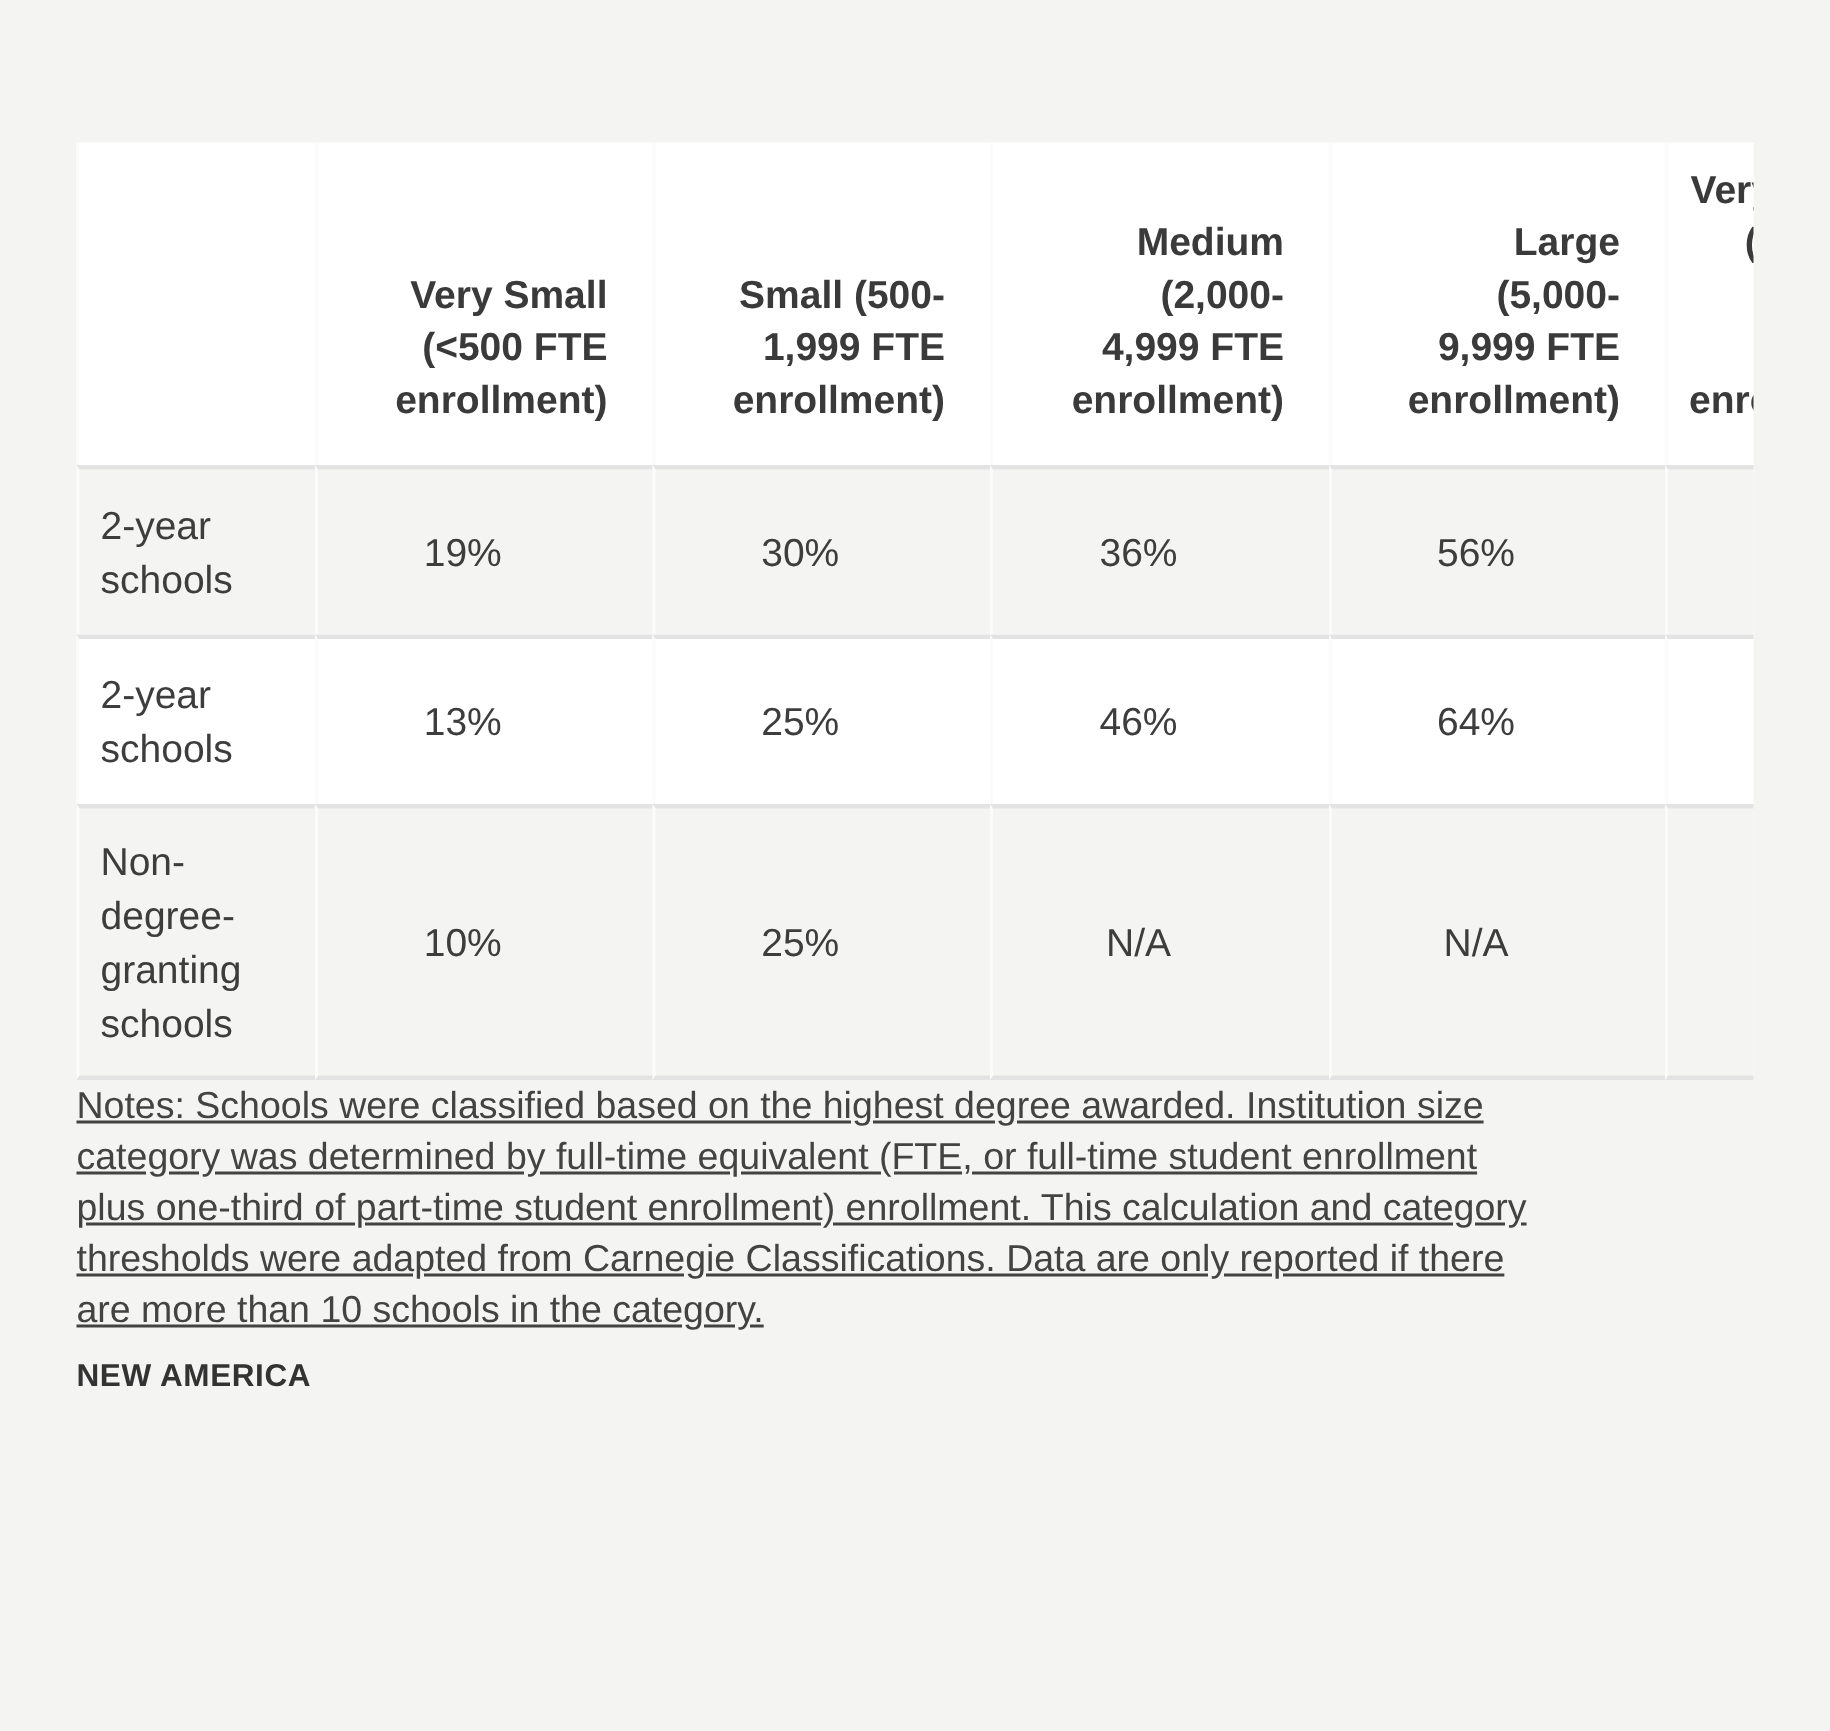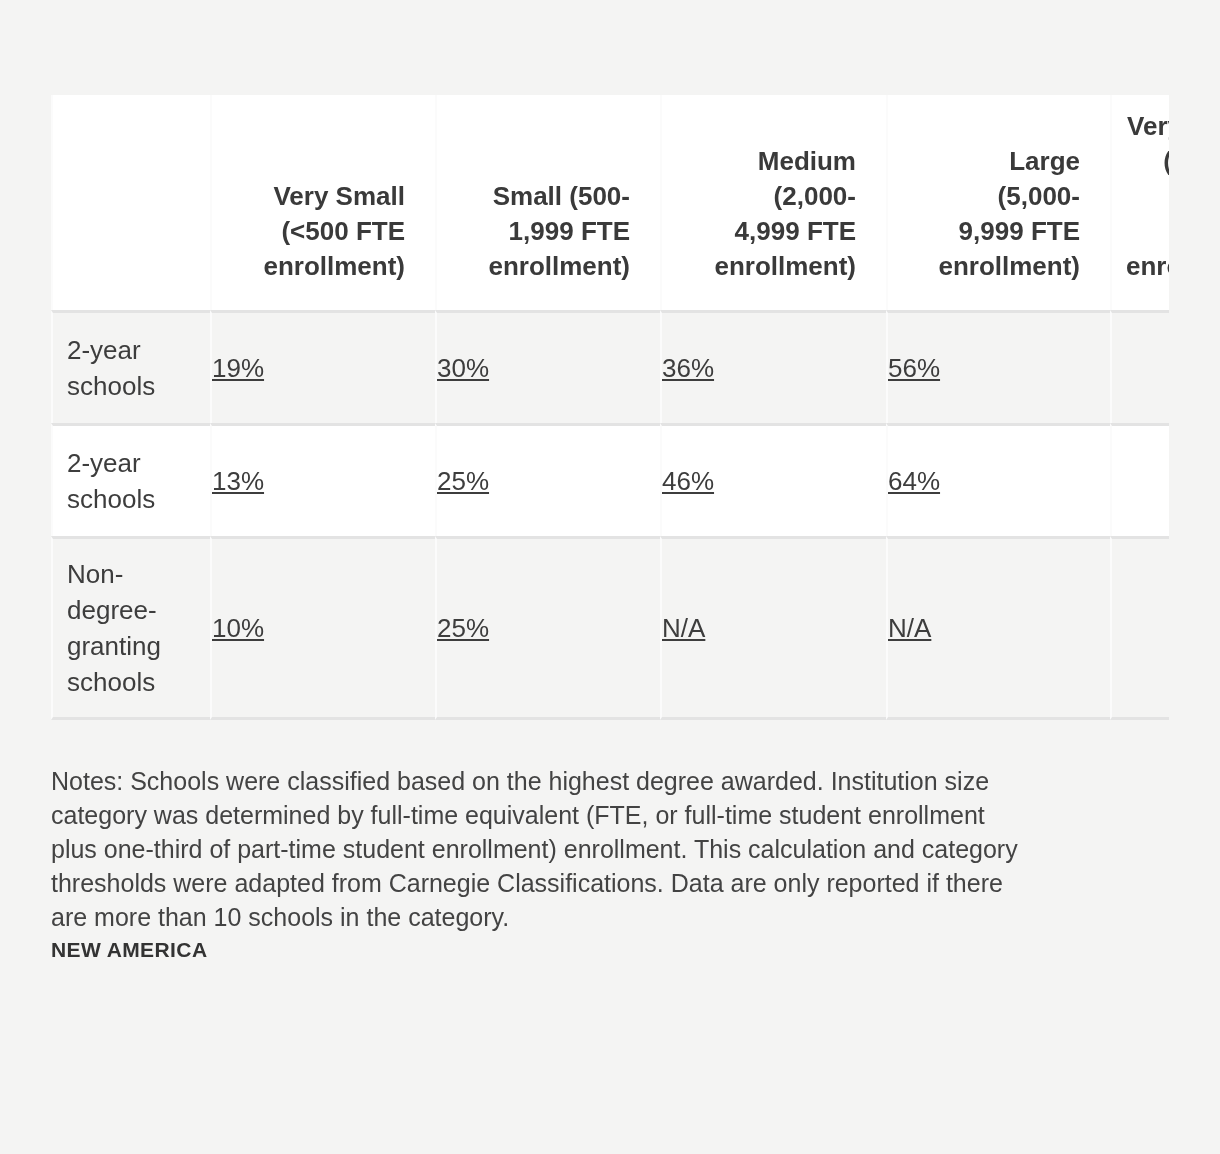--- a/index.html
+++ b/index.html
@@ -65,42 +65,41 @@
   tbody tr.plain td { background: #ffffff; }
 
   td.label-cell {
     text-align: left;
     vertical-align: middle;
     padding: 0 14px;
     line-height: 36px;
     white-space: pre-line;
   }
   td.value-cell {
-    text-align: left;
+    text-align: center;
     vertical-align: middle;
     padding: 0 30px 0 0;
-    text-decoration: underline;
   }
 
   .notes-text {
-    margin-top: 44px;
     width: 1122px;
     font-size: 25px;
     line-height: 34px;
     color: #434343;
     white-space: pre-line;
+    text-decoration: underline;
   }
   .source-text {
     margin-top: 28px;
     font-size: 22px;
     line-height: 30px;
     color: #434343;
   }
   .brand-wordmark {
-    margin-top: 4px;
+    margin-top: 16px;
     font-size: 21px;
     font-weight: bold;
     letter-spacing: 0.4px;
     color: #333333;
   }
 </style>
 </head>
 <body>
 
 <div class="page">

